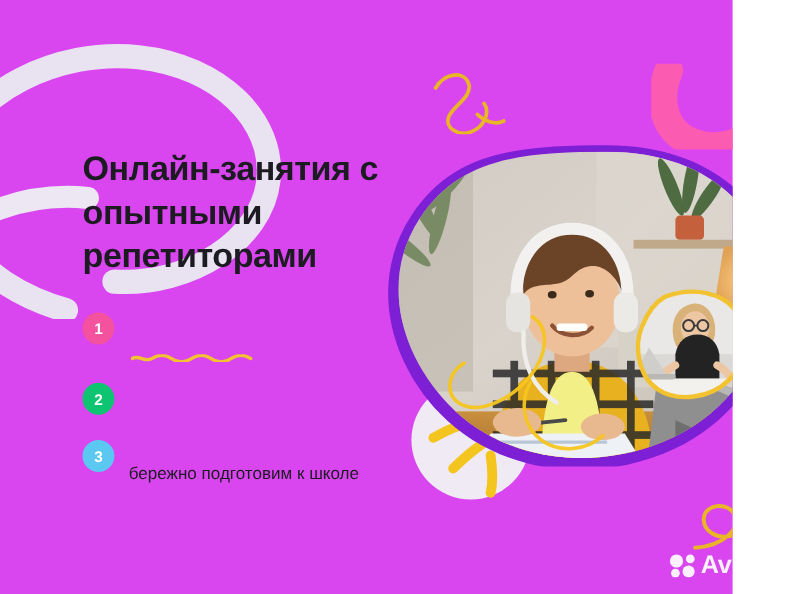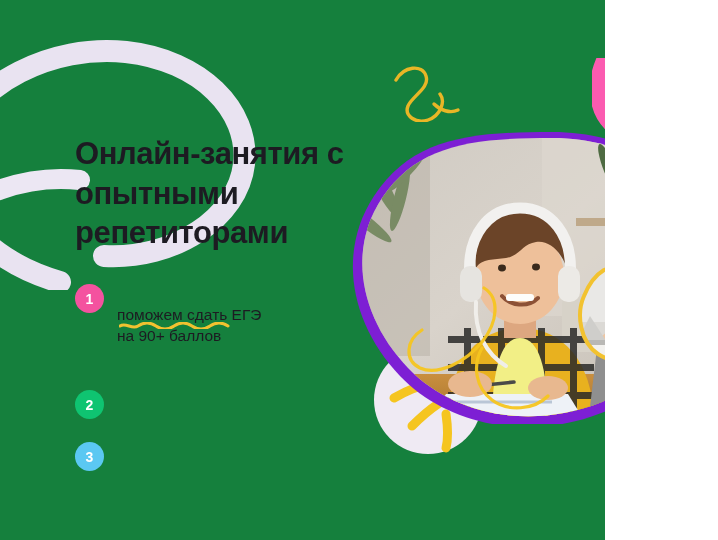--- a/index.html
+++ b/index.html
@@ -9,23 +9,23 @@
   body {
     width: 718px;
     height: 540px;
     overflow: hidden;
     font-family: "Liberation Sans", "DejaVu Sans", sans-serif;
     background: #ffffff;
   }
 
   .banner {
     position: relative;
-    width: 605px;
+    width: 666px;
     height: 540px;
-    background: #15803d;
+    background: #d946ef;
     overflow: hidden;
   }
 
   
   .bg-swirl {
     position: absolute;
     left: -60px;
     top: -10px;
     width: 330px;
     height: 300px;
@@ -327,34 +327,35 @@
 
   <h1 class="headline">Онлайн-занятия
 с опытными
 репетиторами</h1>
 
   <ul class="feature-list">
 
     <li class="feature-item">
       <span class="badge" style="background:#f4529f">1</span>
       <span class="feature-text">
-        <span>поможем сдать ЕГЭ
-на 90+ баллов</span>
         <svg class="wavy-underline" viewBox="0 0 124 7" fill="none" preserveAspectRatio="none">
           <path d="M1 4c6-4 12 4 18 0s12-4 18 0 12 4 18 0 12-4 18 0 12 4 18 0 12-4 18 0" stroke="#f2c230" stroke-width="3" stroke-linecap="round"></path>
         </svg>
       </span>
     </li>
 
     <li class="feature-item">
       <span class="badge" style="background:#0fc471">2</span>
     </li>
 
     <li class="feature-item">
       <span class="badge" style="background:#5bc8f2">3</span>
+      <span class="feature-text">
+        <span>бережно подготовим к школе</span>
+      </span>
     </li>
 
   </ul>
 
   <div class="avito-watermark">
     <svg class="avito-dots" width="26" height="22" viewBox="0 0 26 22" fill="#ffffff">
       <circle cx="7" cy="7" r="6"></circle>
       <circle cx="19.5" cy="5" r="4"></circle>
       <circle cx="6" cy="18" r="4"></circle>
       <circle cx="18" cy="16.5" r="5.5"></circle>

